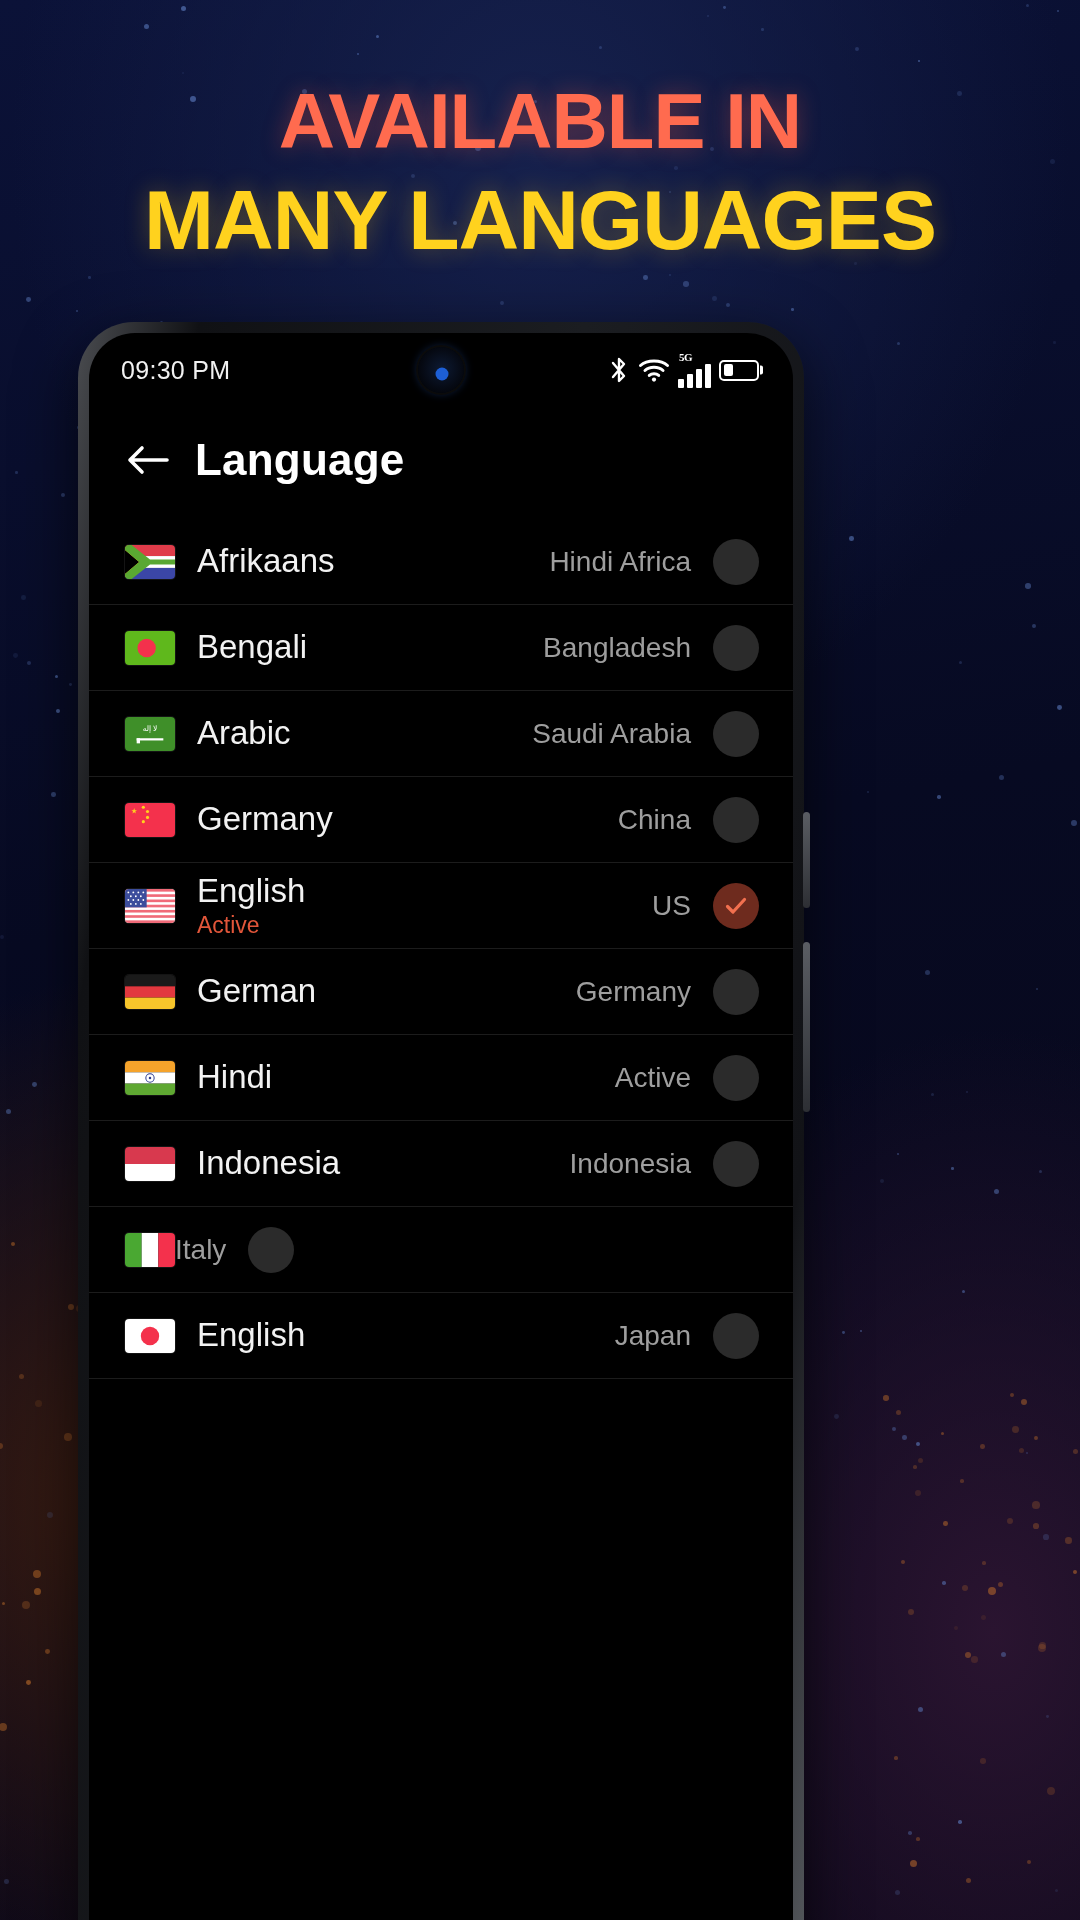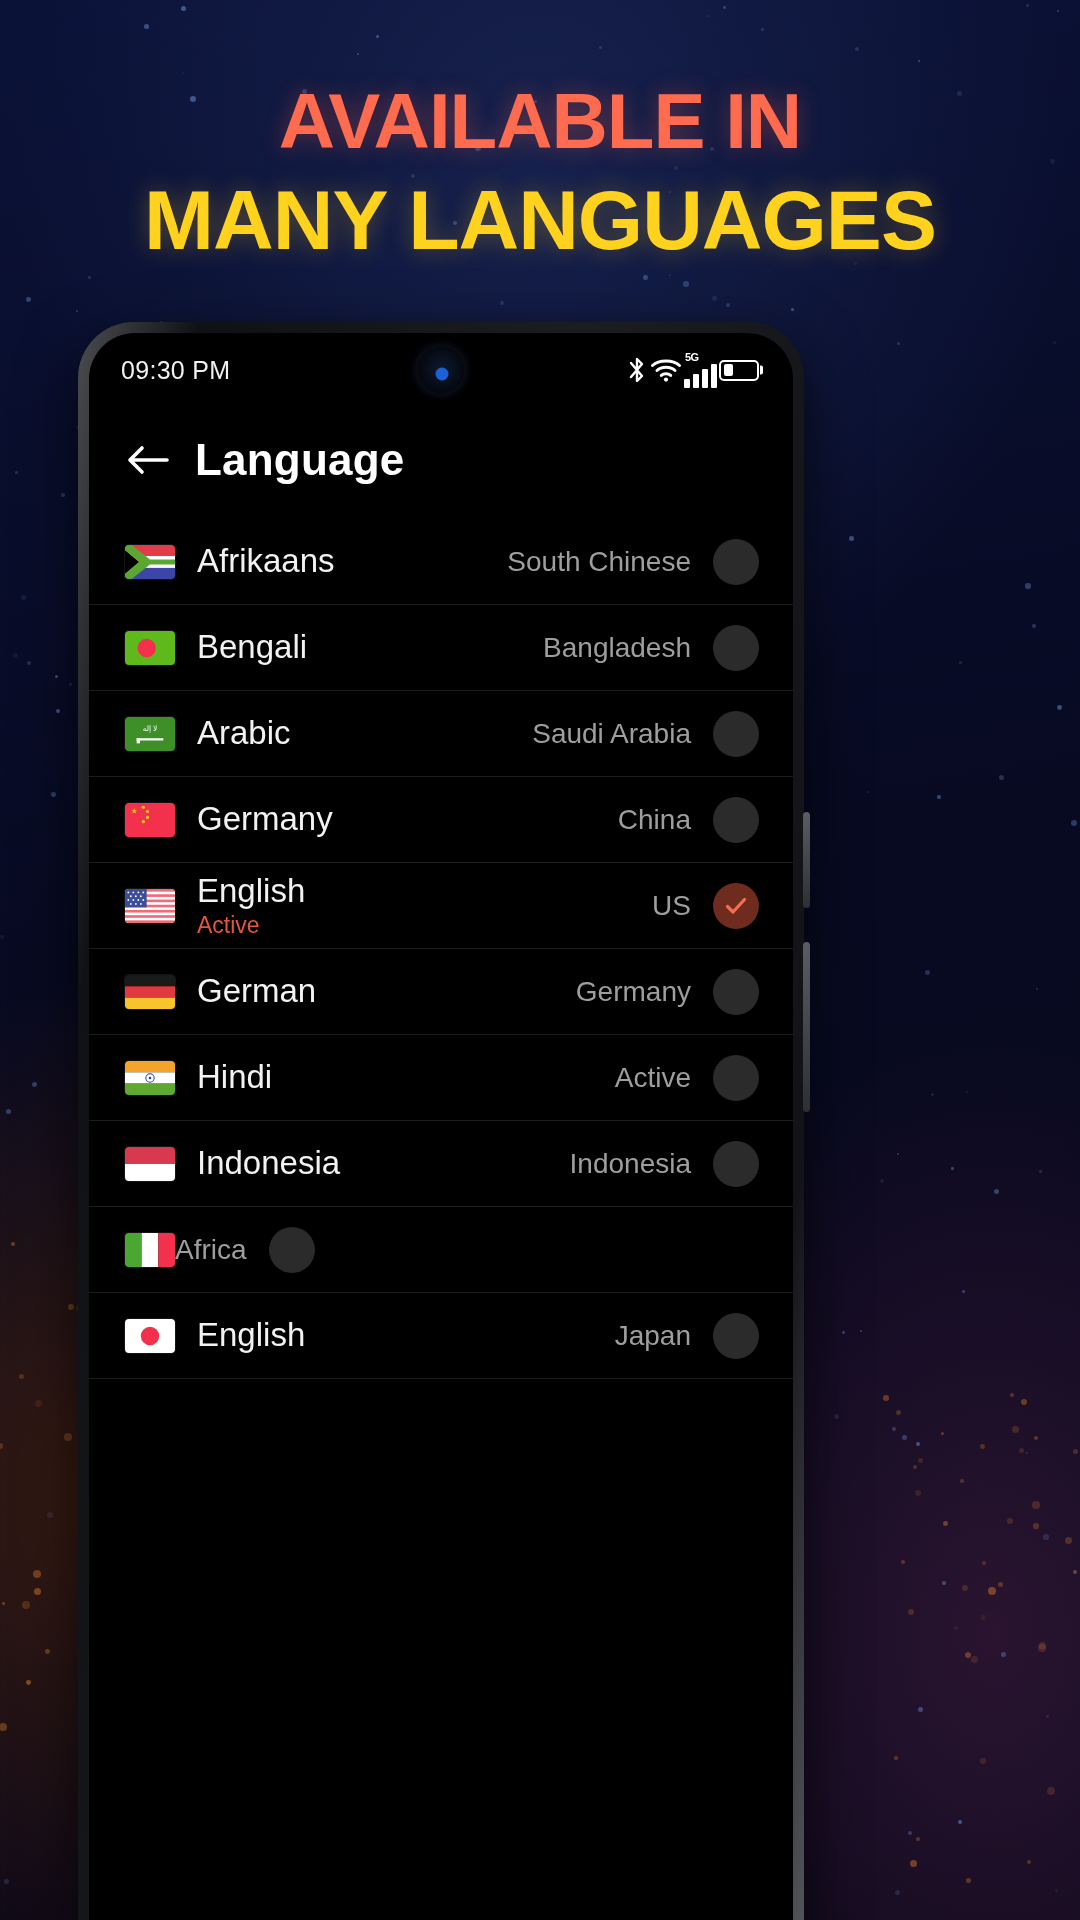--- a/index.html
+++ b/index.html
@@ -143,21 +143,22 @@
     position: absolute;
     left: 52%; top: 58%;
     width: 13px; height: 13px;
     border-radius: 50%;
     background: #1d5fd6;
     transform: translate(-50%,-50%);
   }
   .status-icons {
     display: flex;
     align-items: center;
-    gap: 2px;
+    gap: 8px;
+    font-family: Liberation Serif, serif;
   }
   .status-icons svg { display: block; }
 
   .sig { display: flex; align-items: flex-end; gap: 3px; position: relative; padding-top: 12px; }
   .sig .bar { width: 6px; background: #fff; border-radius: 1px; }
   .sig .b1 { height: 9px; }
   .sig .b2 { height: 14px; }
   .sig .b3 { height: 19px; }
   .sig .b4 { height: 24px; }
   .sig .g5 {
@@ -669,21 +670,21 @@
               <rect y="27" width="60" height="13" fill="#3b46a6"></rect>
               <path d="M0 0 L24 20 L0 40 Z" fill="#000"></path>
               <path d="M0 2 L21 20 L0 38 Z" fill="#ffb915"></path>
               <path d="M0 6 L17 20 L0 34 Z" fill="#000"></path>
               <path d="M0 0 L8 0 L30 17 L60 17 L60 23 L30 23 L8 40 L0 40 L0 34 L17 20 L0 6 Z" fill="#5aa832"></path>
             </svg>
           </span>
           <div class="lang-name-wrap">
             <div class="lang-name">Afrikaans</div>
           </div>
-          <div class="lang-region">South Chinese</div>
+          <div class="lang-region">Hindi Africa</div>
           <span class="radio"></span>
         </div>
         <div class="lang-row">
           <span class="flag">
             <svg viewBox="0 0 60 40" preserveAspectRatio="none">
               <rect width="60" height="40" fill="#5fb81c"></rect>
               <circle cx="26" cy="20" r="11" fill="#f4314c"></circle>
             </svg>
           </span>
           <div class="lang-name-wrap">
@@ -811,21 +812,21 @@
           <span class="radio"></span>
         </div>
         <div class="lang-row">
           <span class="flag">
             <svg viewBox="0 0 60 40" preserveAspectRatio="none">
               <rect width="20" height="40" fill="#4aa832"></rect>
               <rect x="20" width="20" height="40" fill="#fff"></rect>
               <rect x="40" width="20" height="40" fill="#f4314c"></rect>
             </svg>
           </span>
-          <div class="lang-region">Africa</div>
+          <div class="lang-region">Italy</div>
           <span class="radio"></span>
         </div>
         <div class="lang-row">
           <span class="flag">
             <svg viewBox="0 0 60 40" preserveAspectRatio="none">
               <rect width="60" height="40" fill="#fff"></rect>
               <circle cx="30" cy="20" r="11" fill="#f4314c"></circle>
             </svg>
           </span>
           <div class="lang-name-wrap">

